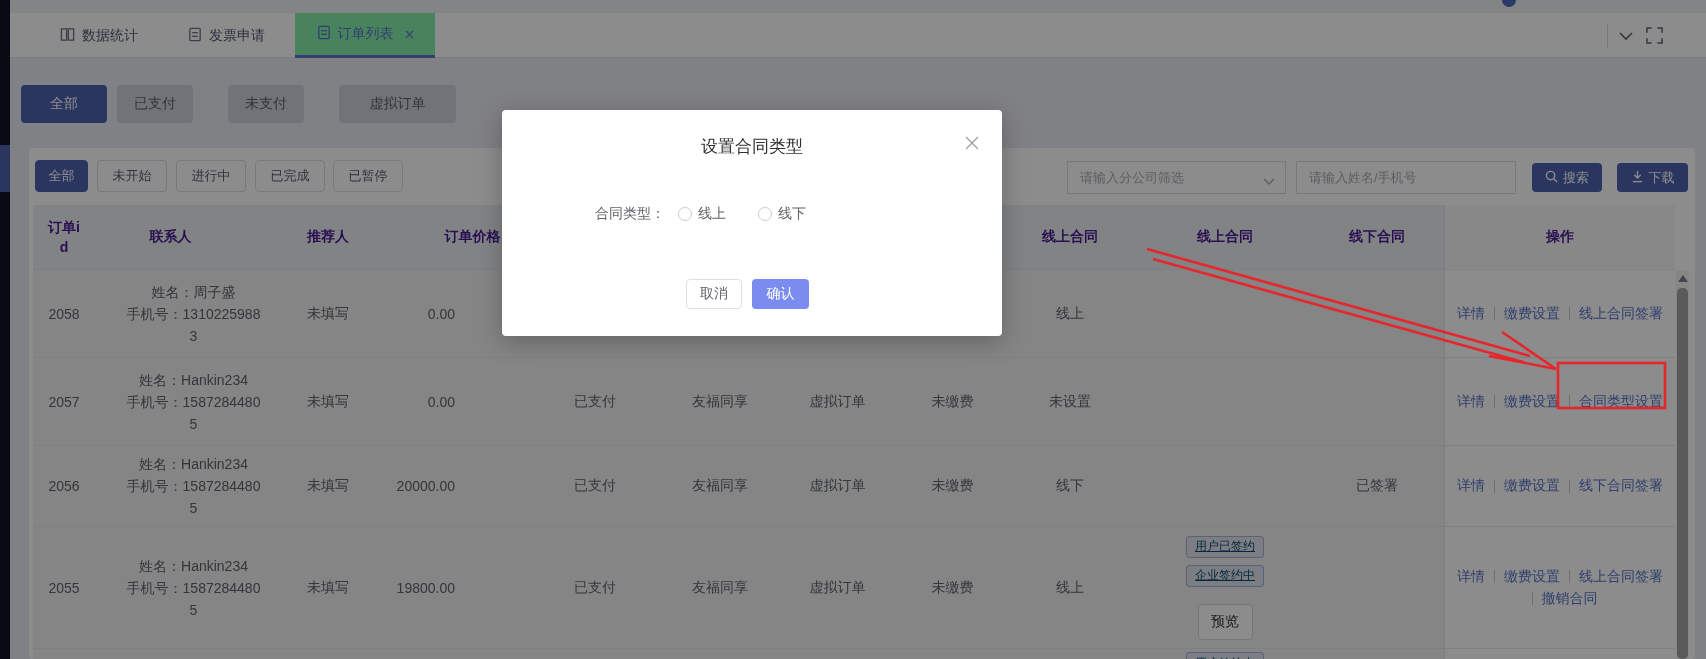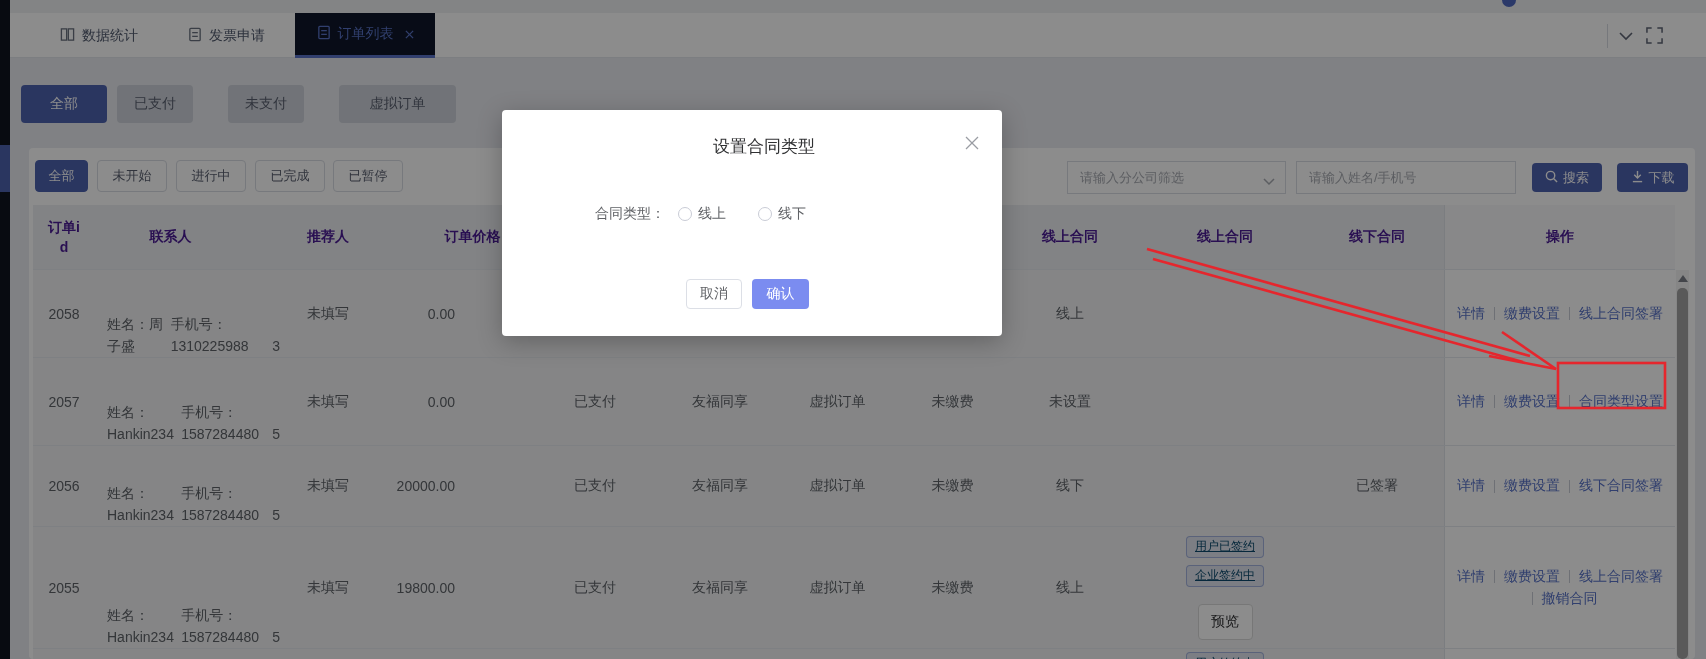--- a/index.html
+++ b/index.html
@@ -11,21 +11,21 @@
   }
   
   .sidebar-strip { position:absolute; left:0; top:0; width:10px; height:659px; background:#10151f; z-index:5; }
   .sidebar-active { position:absolute; left:0; top:145px; width:10px; height:47px; background:#4e63b0; }
   
   .topbar { position:absolute; left:10px; top:0; width:1696px; height:13px; background:#eef0f3; }
   .avatar-sliver { position:absolute; left:1492px; top:-7px; width:14px; height:14px; border-radius:50%; background:#4f68c0; }
   .tabbar { position:absolute; left:10px; top:13px; width:1696px; height:45px; background:#fff; border-bottom:1px solid #e2e5ec; z-index:4; }
   .tab { position:absolute; top:0; height:45px; display:flex; align-items:center; gap:7px; color:#515a6e; cursor:pointer; padding:0 10px; }
   .tab svg { stroke:#6b7280; }
-  .tab.active { background:#0f172a; color:#5973c8; border-bottom:3px solid #5973c8; }
+  .tab.active { background:#86efac; color:#5973c8; border-bottom:3px solid #5973c8; }
   .tab.active svg { stroke:#5973c8; }
   .tab-close { display:inline-flex; margin-left:4px; }
   .tb-divider { position:absolute; left:1597px; top:11px; width:1px; height:24px; background:#d8dbe2; }
   .tb-icon { position:absolute; top:0; height:45px; display:flex; align-items:center; cursor:pointer; }
   
   .pf-btn { position:absolute; top:85px; height:38px; border:none; border-radius:4px; background:#ced2da; color:#5a6070; font-size:14px; font-family:inherit; cursor:pointer; }
   .pf-btn.active { background:#4e63b0; color:#fff; }
   
   .card { position:absolute; left:29px; top:148px; width:1666px; height:511px; background:#fff; border-radius:4px; z-index:1; }
   
@@ -43,38 +43,38 @@
   .td { display:flex; align-items:center; justify-content:center; text-align:center; }
   .td.ops-col { background:#fff; border-left:1px solid #e0e3ea; flex-direction:column; gap:4px; }
   .thead .td.ops-col { background:#f7f8fa; }
   .th-id span { display:inline-block; width:40px; word-break:break-all; line-height:20px; }
   .th-contact { padding-right:34px; }
   .col-ref { padding-right:14px; }
   .th-price { padding-left:45px; }
   .td-price { justify-content:flex-end; padding-right:55px; }
   .col-pay { padding-left:20px; }
   .col-online { padding-left:10px; }
-  .td-contact { flex-direction:row; align-items:flex-end; justify-content:center; text-align:left; padding-left:12px; line-height:22px; }
+  .td-contact { flex-direction:column; align-items:center; justify-content:center; text-align:left; padding-left:12px; line-height:22px; }
   .r1,.r2 { height:88px; } .r3 { height:81px; } .r4 { height:122px; }
   .r-partial { height:10px; border-bottom:none; }
   .oplink { color:#5973c8; cursor:pointer; white-space:nowrap; }
   .opline { display:flex; align-items:center; }
   .sep { width:1px; height:13px; background:#c9ccd6; margin:0 9px; display:inline-block; }
   .badge { display:flex; align-items:center; justify-content:center; width:78px; height:22px; border:1px solid rgba(89,115,200,.45); background:rgba(89,115,200,.10); border-radius:4px; color:#0c4a6e; font-size:12px; cursor:pointer;text-decoration:underline; }
   .badges { display:flex; flex-direction:column; align-items:center; gap:7px; }
   .preview-btn { width:55px; height:36px; margin-top:10px; background:#fff; border:1px solid #d9d9d9; border-radius:4px; color:#303133; font-size:14px; font-family:inherit; cursor:pointer; }
   
   .scroll-track { position:absolute; left:1676px; top:270px; width:13px; height:389px; background:#f4f4f4; z-index:3; }
   .scroll-up { position:absolute; left:1.5px; top:5px; width:0; height:0; border-left:5px solid transparent; border-right:5px solid transparent; border-bottom:7px solid #7a7f88; }
   .scroll-thumb { position:absolute; left:1px; top:18px; width:11px; height:371px; background:#a2a2a2; border-radius:5px; }
   
   .dim { position:absolute; inset:0; background:rgba(0,0,0,0.45); z-index:50; }
   
   .modal { position:absolute; left:502px; top:110px; width:500px; height:226px; background:#fff; border-radius:4px; box-shadow:0 6px 24px rgba(0,0,0,.25); z-index:60; }
-  .modal-title { position:absolute; top:25px; left:12px; width:100%; text-align:center; font-size:17px; color:#303133; }
+  .modal-title { position:absolute; top:25px; left:0; width:100%; text-align:center; font-size:17px; color:#303133; }
   .modal-close { position:absolute; left:463px; top:26px; cursor:pointer; display:flex; }
   .modal-form { position:absolute; left:93px; top:95px; display:flex; align-items:center; color:#606266; }
   .radio-group { display:flex; align-items:center; gap:6px; cursor:pointer; }
   .radio-circle { width:14px; height:14px; border:1px solid #c9ccd6; border-radius:50%; background:#fff; }
   .rg1 { margin-left:13px; } .rg2 { margin-left:32px; }
   .modal-footer { position:absolute; left:184px; top:169px; display:flex; gap:10px; }
   .btn-cancel { width:56px; height:30px; background:#fff; border:1px solid #dcdfe6; border-radius:4px; color:#606266; font-size:14px; font-family:inherit; cursor:pointer; }
   .btn-confirm { width:57px; height:30px; background:#7b8cf0; border:none; border-radius:4px; color:#fff; font-size:14px; font-family:inherit; cursor:pointer; }
   
   .annotation { position:absolute; inset:0; z-index:70; pointer-events:none; }

